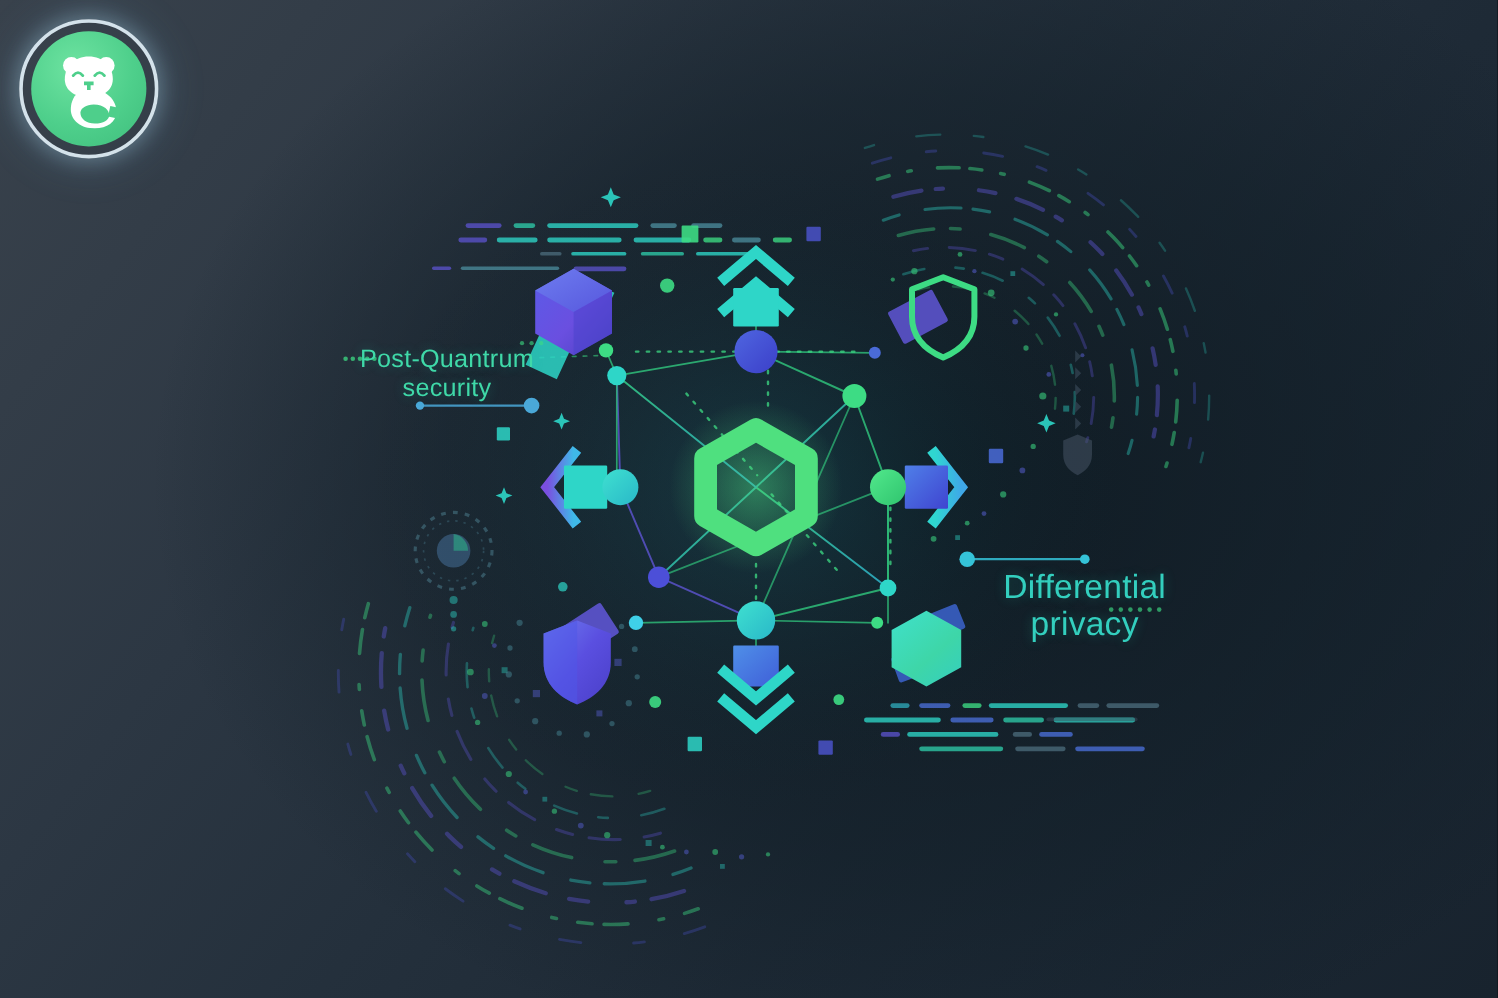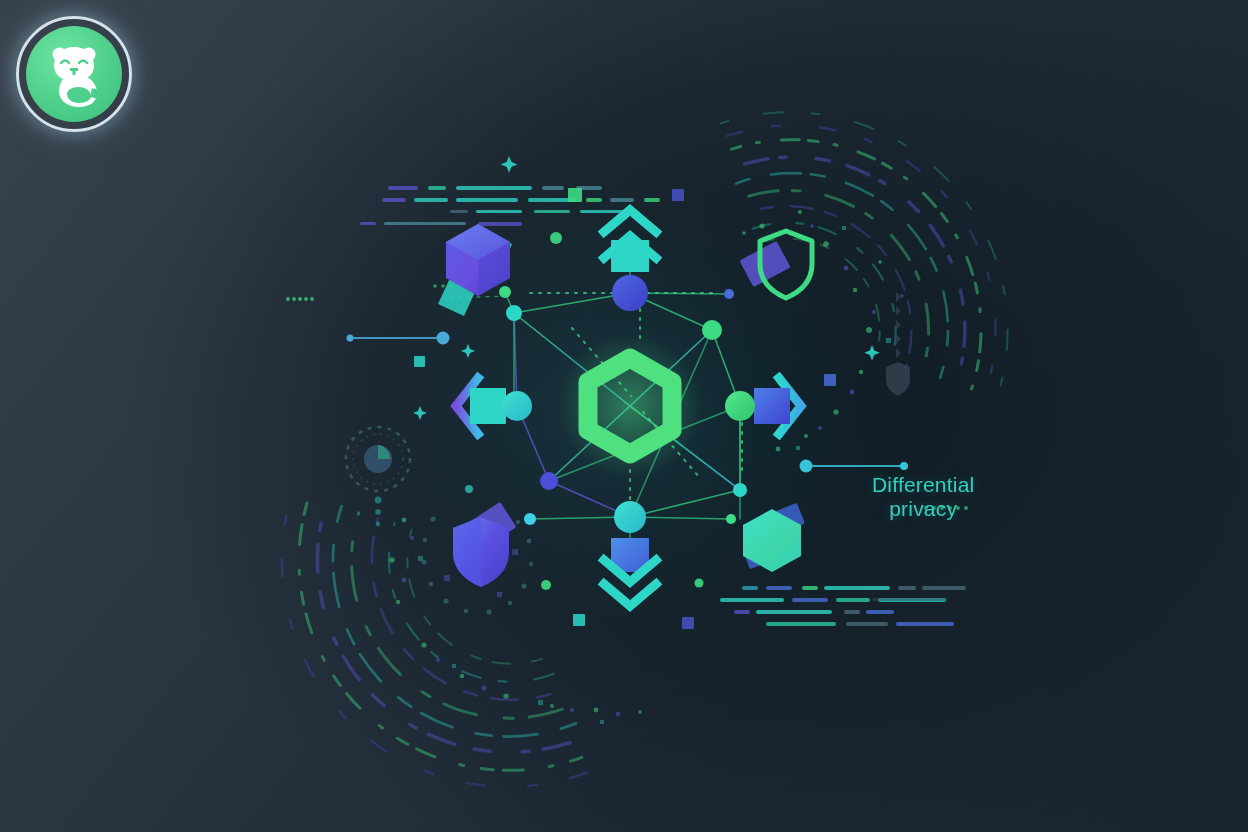--- a/index.html
+++ b/index.html
@@ -58,24 +58,23 @@
   .callout .l1, .callout .l2 { display: block; }
   #callout-pq {
     left: 300px; top: 288px;
     font-size: 21px;
     color: #3fd9a8;
     text-align: center;
   }
   #callout-pq .l2 { margin-top: 0px; }
   #callout-dp {
     left: 836px; top: 473px;
-    font-size: 21px;
+    font-size: 28px;
     color: #33cfbe;
     text-align: center;
-    margin-left: 36px;
   }
 </style>
 </head>
 <body>
 
 <div id="stage">
 
   <svg id="artwork" viewBox="0 0 1248 832">
     <defs>
       <linearGradient id="gNodeTop" x1="0" y1="0" x2="1" y2="1">
@@ -538,19 +537,23 @@
           <path d="M 20 22 q 4 -5 8 0" fill="none" stroke="#4ecf8b" stroke-width="2.4" stroke-linecap="round"></path>
           <path d="M 38 22 q 4 -5 8 0" fill="none" stroke="#4ecf8b" stroke-width="2.4" stroke-linecap="round"></path>
           <path d="M 29 27 h 8 v 3 h -2.5 v 4 h -3 v -4 h -2.5 z"></path>
           <path d="M 37 46 C 46 46 50 51 50 55 C 50 59 45 62 38 62 C 31 62 26 58 26 53 C 26 49 31 46 37 46 Z"></path>
           <path d="M 50 48 l 9 0 l 0 9 l -9 0 z" transform="rotate(12 54 52)"></path>
         </g>
       </svg>
     </div>
   </div>
 
+  <div class="callout" id="callout-pq">
+    <span class="l1">Post-Quantrum</span>
+    <span class="l2">security</span>
+  </div>
 
   <div class="callout" id="callout-dp">
     <span class="l1">Differential</span>
     <span class="l2">privacy</span>
   </div>
 
 </div>
 
 </body></html>

